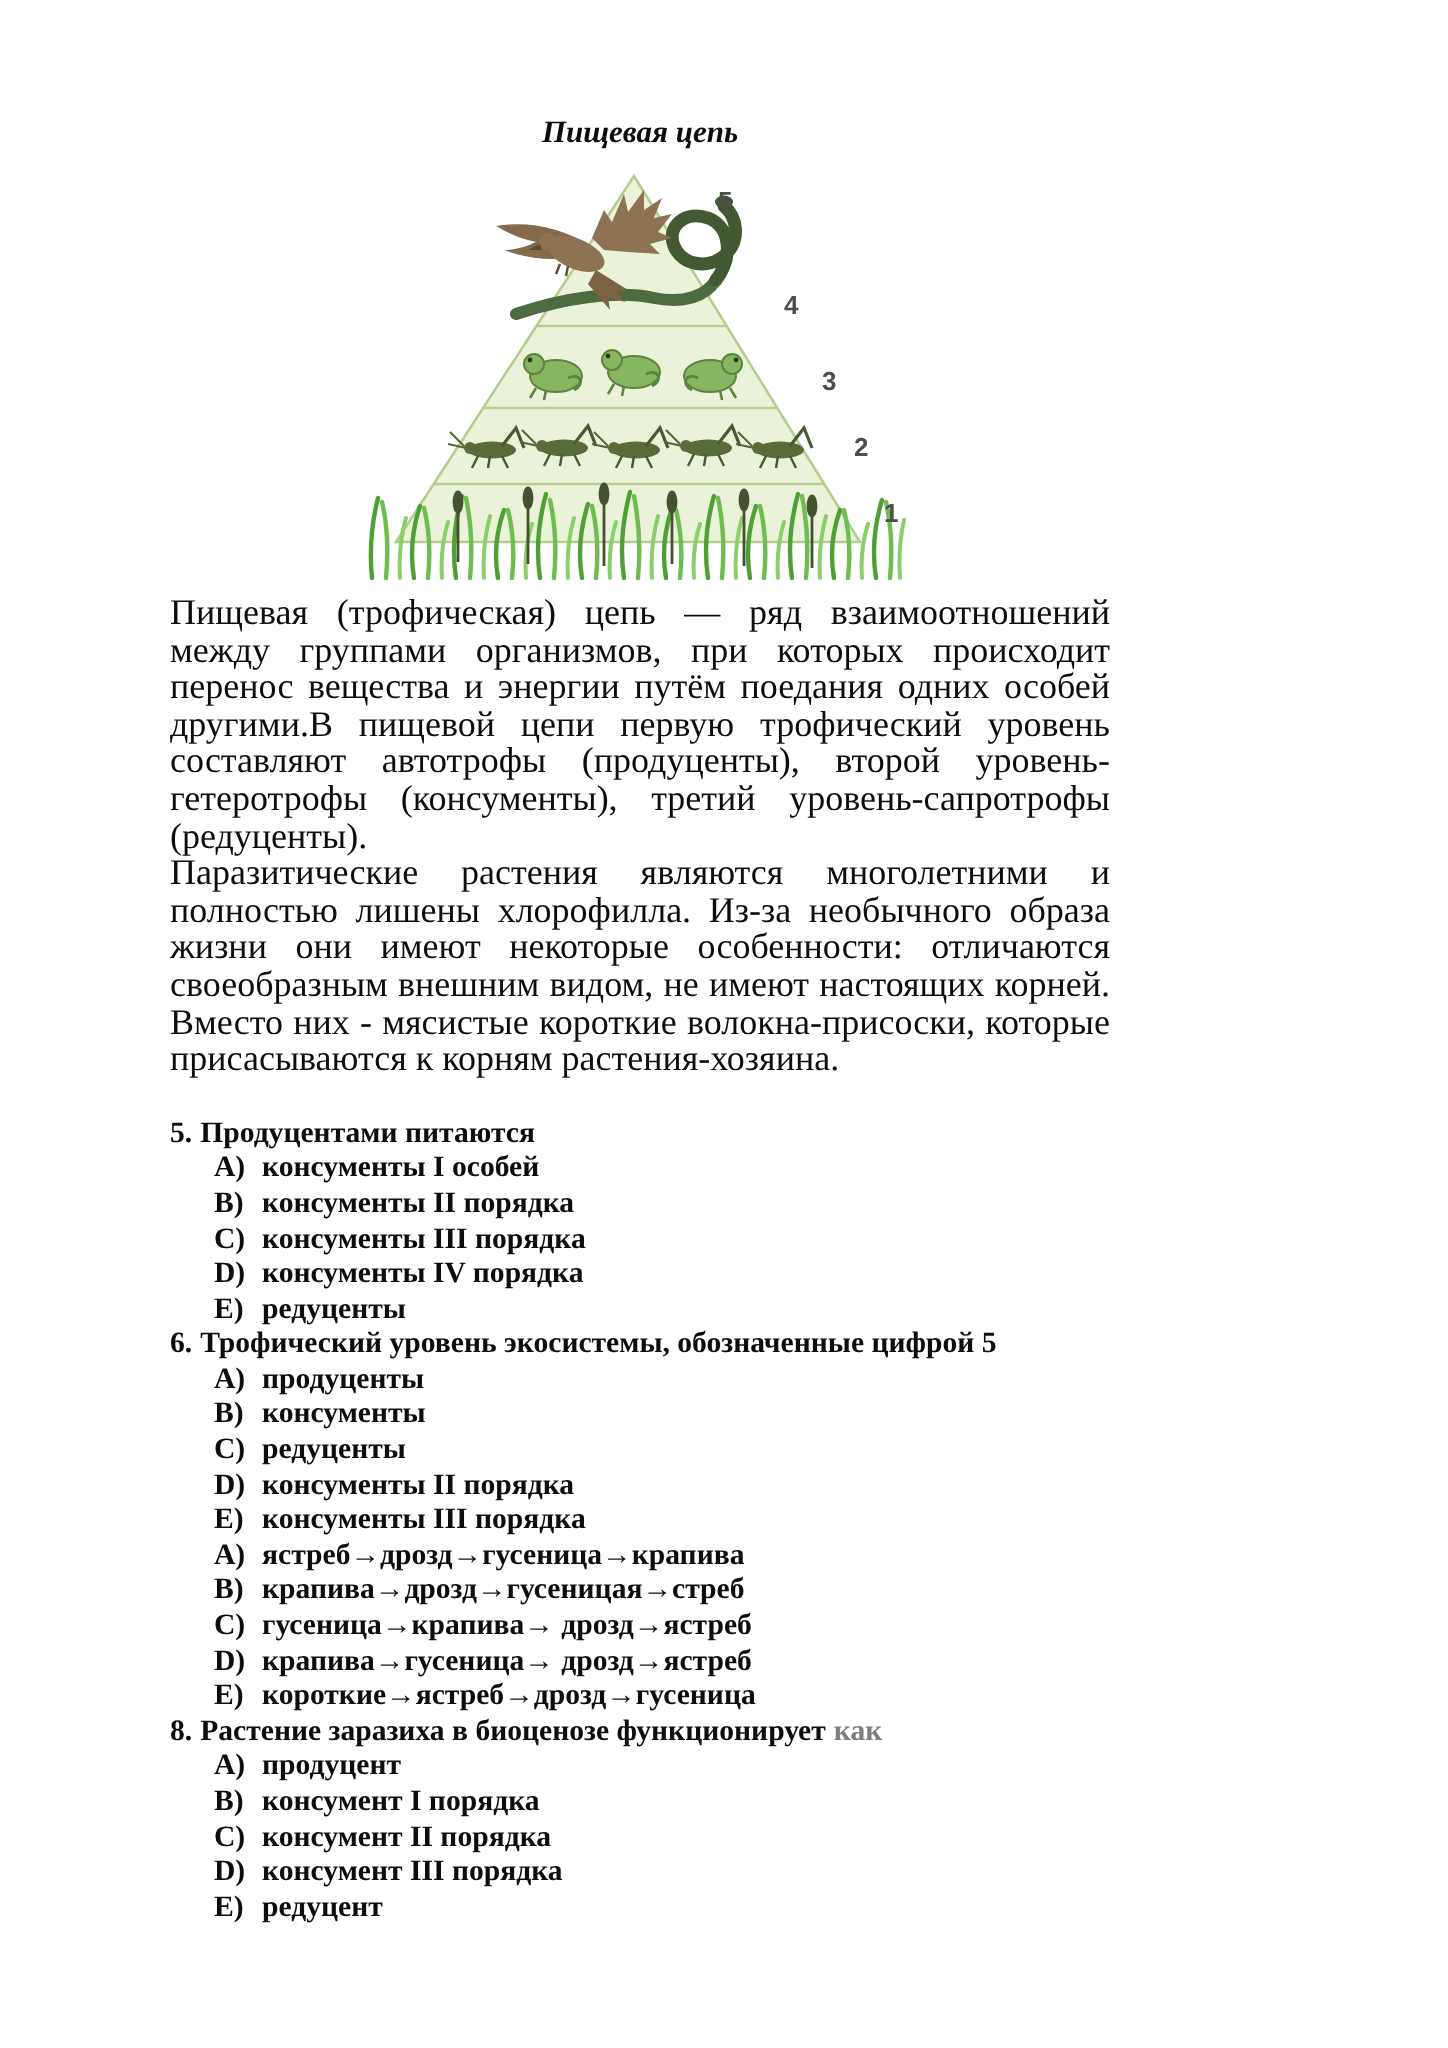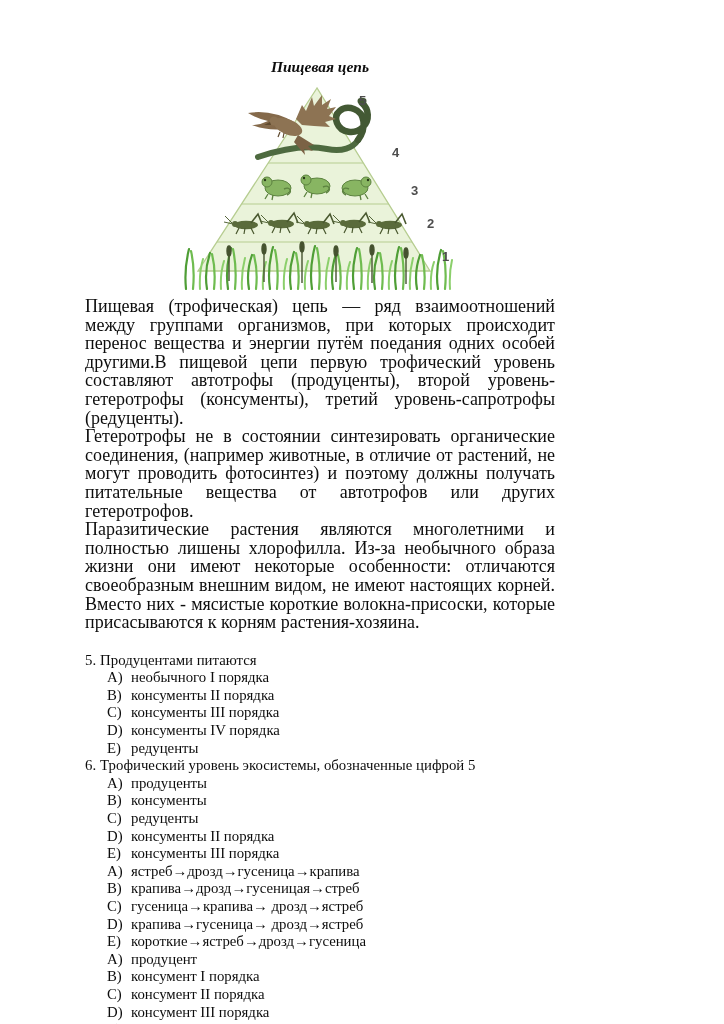--- a/index.html
+++ b/index.html
@@ -14,21 +14,21 @@
     font-size:15.5px;line-height:18px;margin:0 0 9px 0;
   }
   .figure-wrap{width:272px;margin:0 auto;}
   .figure-wrap svg{display:block;}
   .level-number{
     font-family:"Liberation Sans","DejaVu Sans",sans-serif;
     font-weight:bold;font-size:13px;fill:#4d4d4d;
   }
   .paragraphs{margin-top:7px;font-size:18px;line-height:18.6px;text-align:justify;}
   .paragraphs p{margin:0;}
-  .questions{margin-top:20px;font-size:14.8px;line-height:17.6px;}
+  .questions{margin-top:20px;font-size:14.8px;line-height:17.6px;font-weight:bold;}
   .question{margin:0;}
   .q-head{}
   .q-num{}
   .q-text{margin-left:4px;}
   .q-suffix{color:#7d7d7d;margin-left:4px;}
   .option{display:flex;padding-left:22px;}
   .opt-label{flex:none;width:24px;}
   .opt-text{flex:1;}
 </style>
 </head>
@@ -149,31 +149,30 @@
       <text class="level-number" x="175" y="20">5</text>
       <text class="level-number" x="208" y="72">4</text>
       <text class="level-number" x="227" y="110">3</text>
       <text class="level-number" x="243" y="143">2</text>
       <text class="level-number" x="258" y="176">1</text>
     </svg>
   </div>
 
   <div class="paragraphs">
     <p>Пищевая (трофическая) цепь — ряд взаимоотношений между группами организмов, при которых происходит перенос вещества и энергии путём поедания одних особей другими.В пищевой цепи первую трофический уровень составляют автотрофы (продуценты), второй уровень- гетеротрофы (консументы), третий уровень-сапротрофы (редуценты).</p>
-    <p>Гетеротрофы не в состоянии синтезировать органические соединения, (например животные, в отличие от растений, не могут проводить фотосинтез) и поэтому должны получать питательные вещества от автотрофов или других гетеротрофов.</p>
     <p>Паразитические растения являются многолетними и полностью лишены хлорофилла. Из-за необычного образа жизни они имеют некоторые особенности: отличаются своеобразным внешним видом, не имеют настоящих корней. Вместо них - мясистые короткие волокна-присоски, которые присасываются к корням растения-хозяина.</p>
   </div>
 
   <div class="questions">
       <div class="question">
     <div class="q-head"><span class="q-num">5.</span><span class="q-text">Продуцентами питаются</span><span class="q-suffix"></span></div>
     <div class="q-options">
           <div class="option">
     <span class="opt-label">A)</span>
-    <span class="opt-text">необычного I порядка</span>
+    <span class="opt-text">консументы I особей</span>
   </div>
           <div class="option">
     <span class="opt-label">B)</span>
     <span class="opt-text">консументы II порядка</span>
   </div>
           <div class="option">
     <span class="opt-label">C)</span>
     <span class="opt-text">консументы III порядка</span>
   </div>
           <div class="option">
@@ -229,20 +228,21 @@
     <span class="opt-label">D)</span>
     <span class="opt-text">крапива→гусеница→ дрозд→ястреб</span>
   </div>
           <div class="option">
     <span class="opt-label">E)</span>
     <span class="opt-text">короткие→ястреб→дрозд→гусеница</span>
   </div>
         </div>
   </div>
       <div class="question">
+    <div class="q-head"><span class="q-num">8.</span><span class="q-text">Растение заразиха в биоценозе функционирует</span><span class="q-suffix">как</span></div>
     <div class="q-options">
           <div class="option">
     <span class="opt-label">A)</span>
     <span class="opt-text">продуцент</span>
   </div>
           <div class="option">
     <span class="opt-label">B)</span>
     <span class="opt-text">консумент I порядка</span>
   </div>
           <div class="option">

